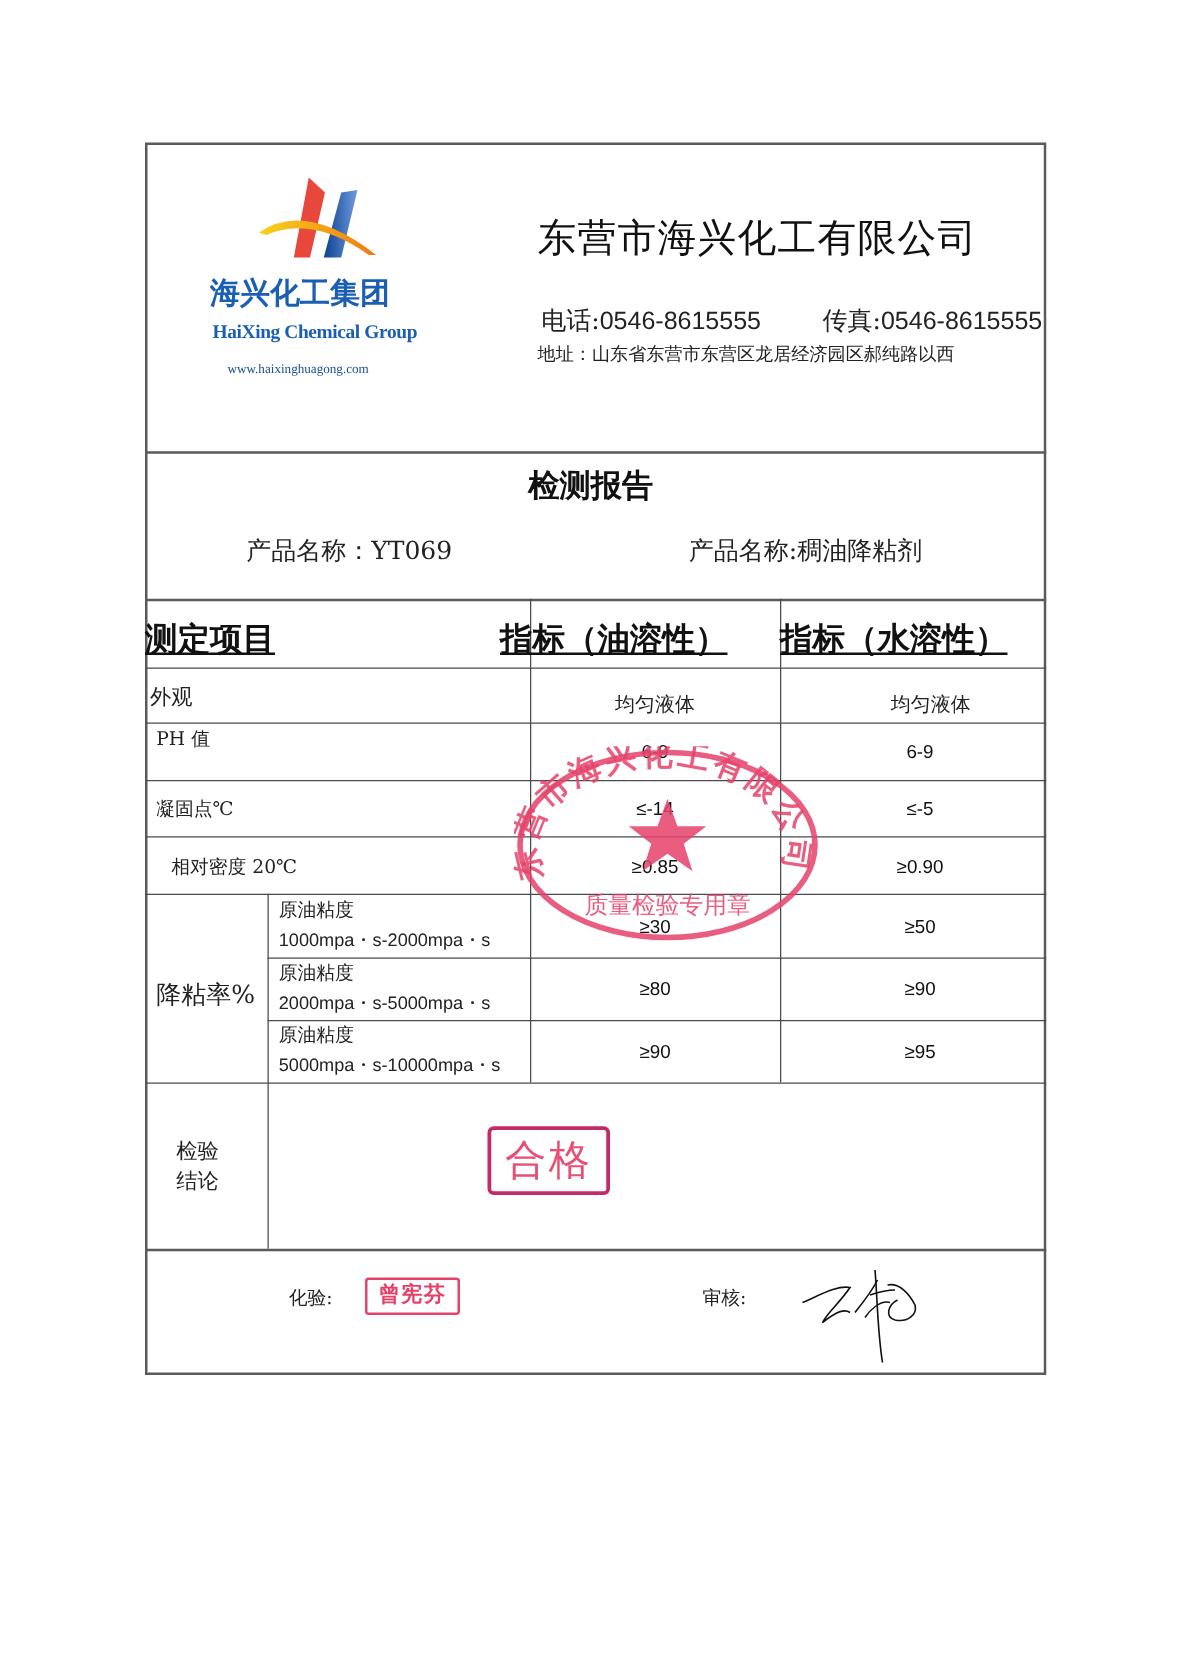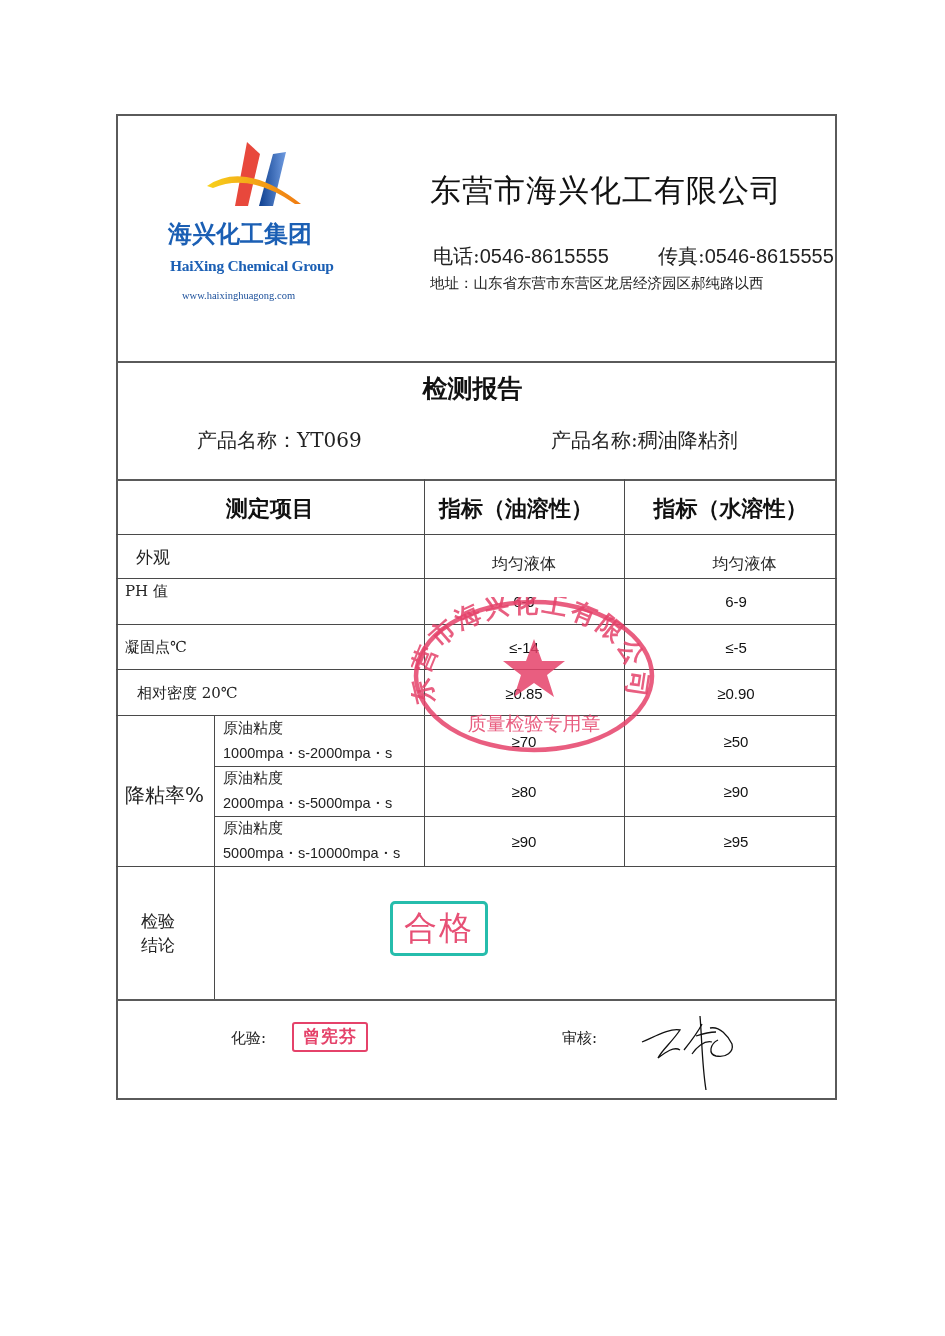--- a/index.html
+++ b/index.html
@@ -17,28 +17,28 @@
   .logo-en { position: absolute; left: 170px; top: 257px; font-family: "Liberation Serif", serif; font-weight: bold; font-size: 15.5px; color: #1b5fb4; letter-spacing: -0.3px; }
   .logo-url { position: absolute; left: 182px; top: 290px; font-family: "Liberation Serif", serif; font-weight: normal; font-size: 10.5px; color: #1b4f9a; }
 
   .company-name { position: absolute; left: 430px; top: 170px; font-family: "DejaVu Sans", sans-serif; font-size: 31px; color: #111; letter-spacing: 1px; }
   .contact { position: absolute; font-size: 20px; color: #222; }
   .contact .num { font-family: "Liberation Sans", sans-serif; }
 
   .report-title { position: absolute; left: 0; width: 945px; top: 372px; text-align: center; font-family: "DejaVu Sans", sans-serif; font-weight: bold; font-size: 25px; }
   .meta { position: absolute; font-size: 20px; color: #222; }
 
-  .th { position: absolute; font-family: "DejaVu Sans", sans-serif; font-weight: bold; font-size: 22px; text-align: center; }
+  .th { position: absolute; font-family: "DejaVu Sans", sans-serif; font-weight: bold; font-size: 26px; text-align: left; text-decoration: underline; }
   .cell { position: absolute; font-size: 16px; color: #222; }
   .val { position: absolute; font-family: "Liberation Sans", sans-serif; font-size: 15px; color: #111; text-align: center; }
   .sub { position: absolute; font-size: 15px; color: #222; line-height: 25px; }
   .sub .en { font-family: "Liberation Sans", sans-serif; font-size: 14.5px; }
 
   .seal { position: absolute; left: 411px; top: 597px; width: 246px; height: 158px; pointer-events: none; }
-  .stamp-pass { position: absolute; left: 390px; top: 901px; width: 98px; height: 55px; border: 3px solid #14b8a6; border-radius: 5px; color: #e5426a; font-family: "DejaVu Sans", sans-serif; font-size: 33px; text-align: center; line-height: 48px; letter-spacing: 2px; opacity: 0.92; }
+  .stamp-pass { position: absolute; left: 390px; top: 901px; width: 98px; height: 55px; border: 3px solid #be185d; border-radius: 5px; color: #e5426a; font-family: "DejaVu Sans", sans-serif; font-size: 33px; text-align: center; line-height: 48px; letter-spacing: 2px; opacity: 0.92; }
   .stamp-name { position: absolute; left: 292px; top: 1022px; width: 76px; height: 30px; border: 2.5px solid #e5426a; border-radius: 3px; color: #e5426a; font-family: "DejaVu Sans", sans-serif; font-weight: bold; font-size: 17px; text-align: center; line-height: 25px; letter-spacing: 1px; }
   .sign-label { position: absolute; font-size: 15px; color: #222; }
   .signature { position: absolute; left: 636px; top: 1010px; width: 110px; height: 85px; }
 </style>
 </head>
 <body>
 
 <div class="page-frame"></div>
 
 <svg class="logo-mark" viewBox="0 0 100 68">
@@ -90,24 +90,24 @@
 <div class="hline" style="left:214px; top:766px; width:623px;"></div>
 <div class="hline" style="left:214px; top:816px; width:623px;"></div>
 <div class="hline" style="left:116px; top:866px; width:721px;"></div>
 <div class="hline thick" style="left:116px; top:999px; width:721px;"></div>
 
 <div class="vline" style="left:424px; top:479px; height:387px;"></div>
 <div class="vline" style="left:624px; top:479px; height:387px;"></div>
 <div class="vline" style="left:214px; top:715px; height:284px;"></div>
 
 <div class="th" style="left:116px; width:308px; top:494px;">测定项目</div>
-<div class="th" style="left:416px; width:200px; top:494px;">指标（油溶性）</div>
+<div class="th" style="left:400px; width:200px; top:494px;">指标（油溶性）</div>
 <div class="th" style="left:624px; width:213px; top:494px;">指标（水溶性）</div>
 
-<div class="cell" style="left:136px; top:546px; font-size:17px;">外观</div>
+<div class="cell" style="left:120px; top:546px; font-size:17px;">外观</div>
 <div class="cell" style="left:424px; width:200px; top:554px; text-align:center;">均匀液体</div>
 <div class="cell" style="left:624px; width:241px; top:554px; text-align:center;">均匀液体</div>
 
 <div class="cell" style="left:125px; top:582px; font-size:15px;">PH 值</div>
 <div class="val" style="left:424px; width:200px; top:593px;">6-9</div>
 <div class="val" style="left:624px; width:224px; top:593px;">6-9</div>
 
 <div class="cell" style="left:125px; top:638px; font-size:15px;">凝固点℃</div>
 <div class="val" style="left:424px; width:200px; top:639px;">≤-14</div>
 <div class="val" style="left:624px; width:224px; top:639px;">≤-5</div>
@@ -115,21 +115,21 @@
 <div class="cell" style="left:125px; top:684px; font-size:15px;margin-left:12px;">相对密度 20℃</div>
 <div class="val" style="left:424px; width:200px; top:685px;">≥0.85</div>
 <div class="val" style="left:624px; width:224px; top:685px;">≥0.90</div>
 
 <div class="cell" style="left:125px; top:782px; font-size:20px;">降粘率%</div>
 
 <div class="sub" style="left:223px; top:716px;">
   <div>原油粘度</div>
   <div class="en">1000mpa・s-2000mpa・s</div>
 </div>
-<div class="val" style="left:424px; width:200px; top:733px;">≥70</div>
+<div class="val" style="left:424px; width:200px; top:733px;">≥30</div>
 <div class="val" style="left:624px; width:224px; top:733px;">≥50</div>
 
 <div class="sub" style="left:223px; top:766px;">
   <div>原油粘度</div>
   <div class="en">2000mpa・s-5000mpa・s</div>
 </div>
 <div class="val" style="left:424px; width:200px; top:783px;">≥80</div>
 <div class="val" style="left:624px; width:224px; top:783px;">≥90</div>
 
 <div class="sub" style="left:223px; top:816px;">

